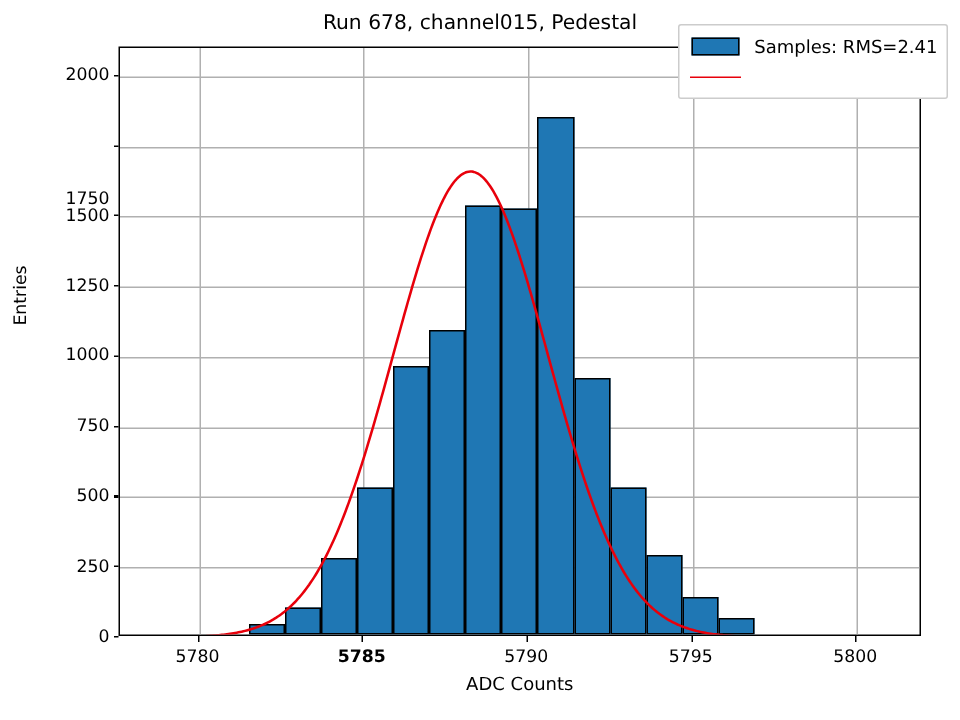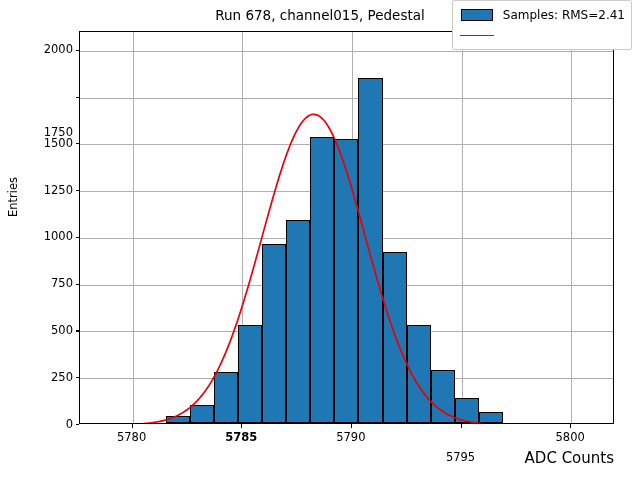--- a/index.html
+++ b/index.html
@@ -103,29 +103,29 @@
     transform: rotate(-90deg);
     white-space: nowrap;
     font-size: 11.5px;
     color: #000000;
   }
   #xlabel {
     position: absolute;
     left: 79px;
     top: 449px;
     width: 535px;
-    text-align: right;
-    font-size: 15px;
+    text-align: center;
+    font-size: 12px;
     color: #000000;
   }
   
   #legend {
     position: absolute;
     right: 8px;
-    top: 0;
+    top: 16px;
     background: #ffffff;
     border: 1px solid #cccccc;
     border-radius: 2px;
     padding: 4px 6px 4px 5px;
     box-sizing: border-box;
   }
   .legend-row {
     display: flex;
     align-items: center;
     height: 20px;
@@ -189,21 +189,21 @@
       <div class="ytick-mark" style="top: 236.86px; left: 75.5px;"></div>
       <div class="ytick-mark" style="top: 190.07px; left: 75.5px;"></div>
       <div class="ytick-mark" style="top: 143.29px; left: 75.5px;"></div>
       <div class="ytick-mark" style="top: 96.5px; left: 75.5px;"></div>
       <div class="ytick-mark" style="top: 49.71px; left: 75.5px;"></div>
     </div>
   <div id="xtick-labels">
       <div class="xtick-label" style="left: 101.62px; top: 430px;">5780</div>
       <div class="xtick-label" style="left: 211.25px; top: 430px; font-weight: bold;">5785</div>
       <div class="xtick-label" style="left: 320.89px; top: 430px;">5790</div>
-      <div class="xtick-label" style="left: 430.52px; top: 430px; margin-top: 20px;">5795</div>
+      <div class="xtick-label" style="left: 430.52px; top: 430px;">5795</div>
       <div class="xtick-label" style="left: 540.15px; top: 430px;">5800</div>
     </div>
   <div id="xtick-marks">
       <div class="xtick-mark" style="left: 131.62px; top: 424px;"></div>
       <div class="xtick-mark" style="left: 241.25px; top: 424px;"></div>
       <div class="xtick-mark" style="left: 350.89px; top: 424px;"></div>
       <div class="xtick-mark" style="left: 460.52px; top: 424px;"></div>
       <div class="xtick-mark" style="left: 570.15px; top: 424px;"></div>
     </div>
 

